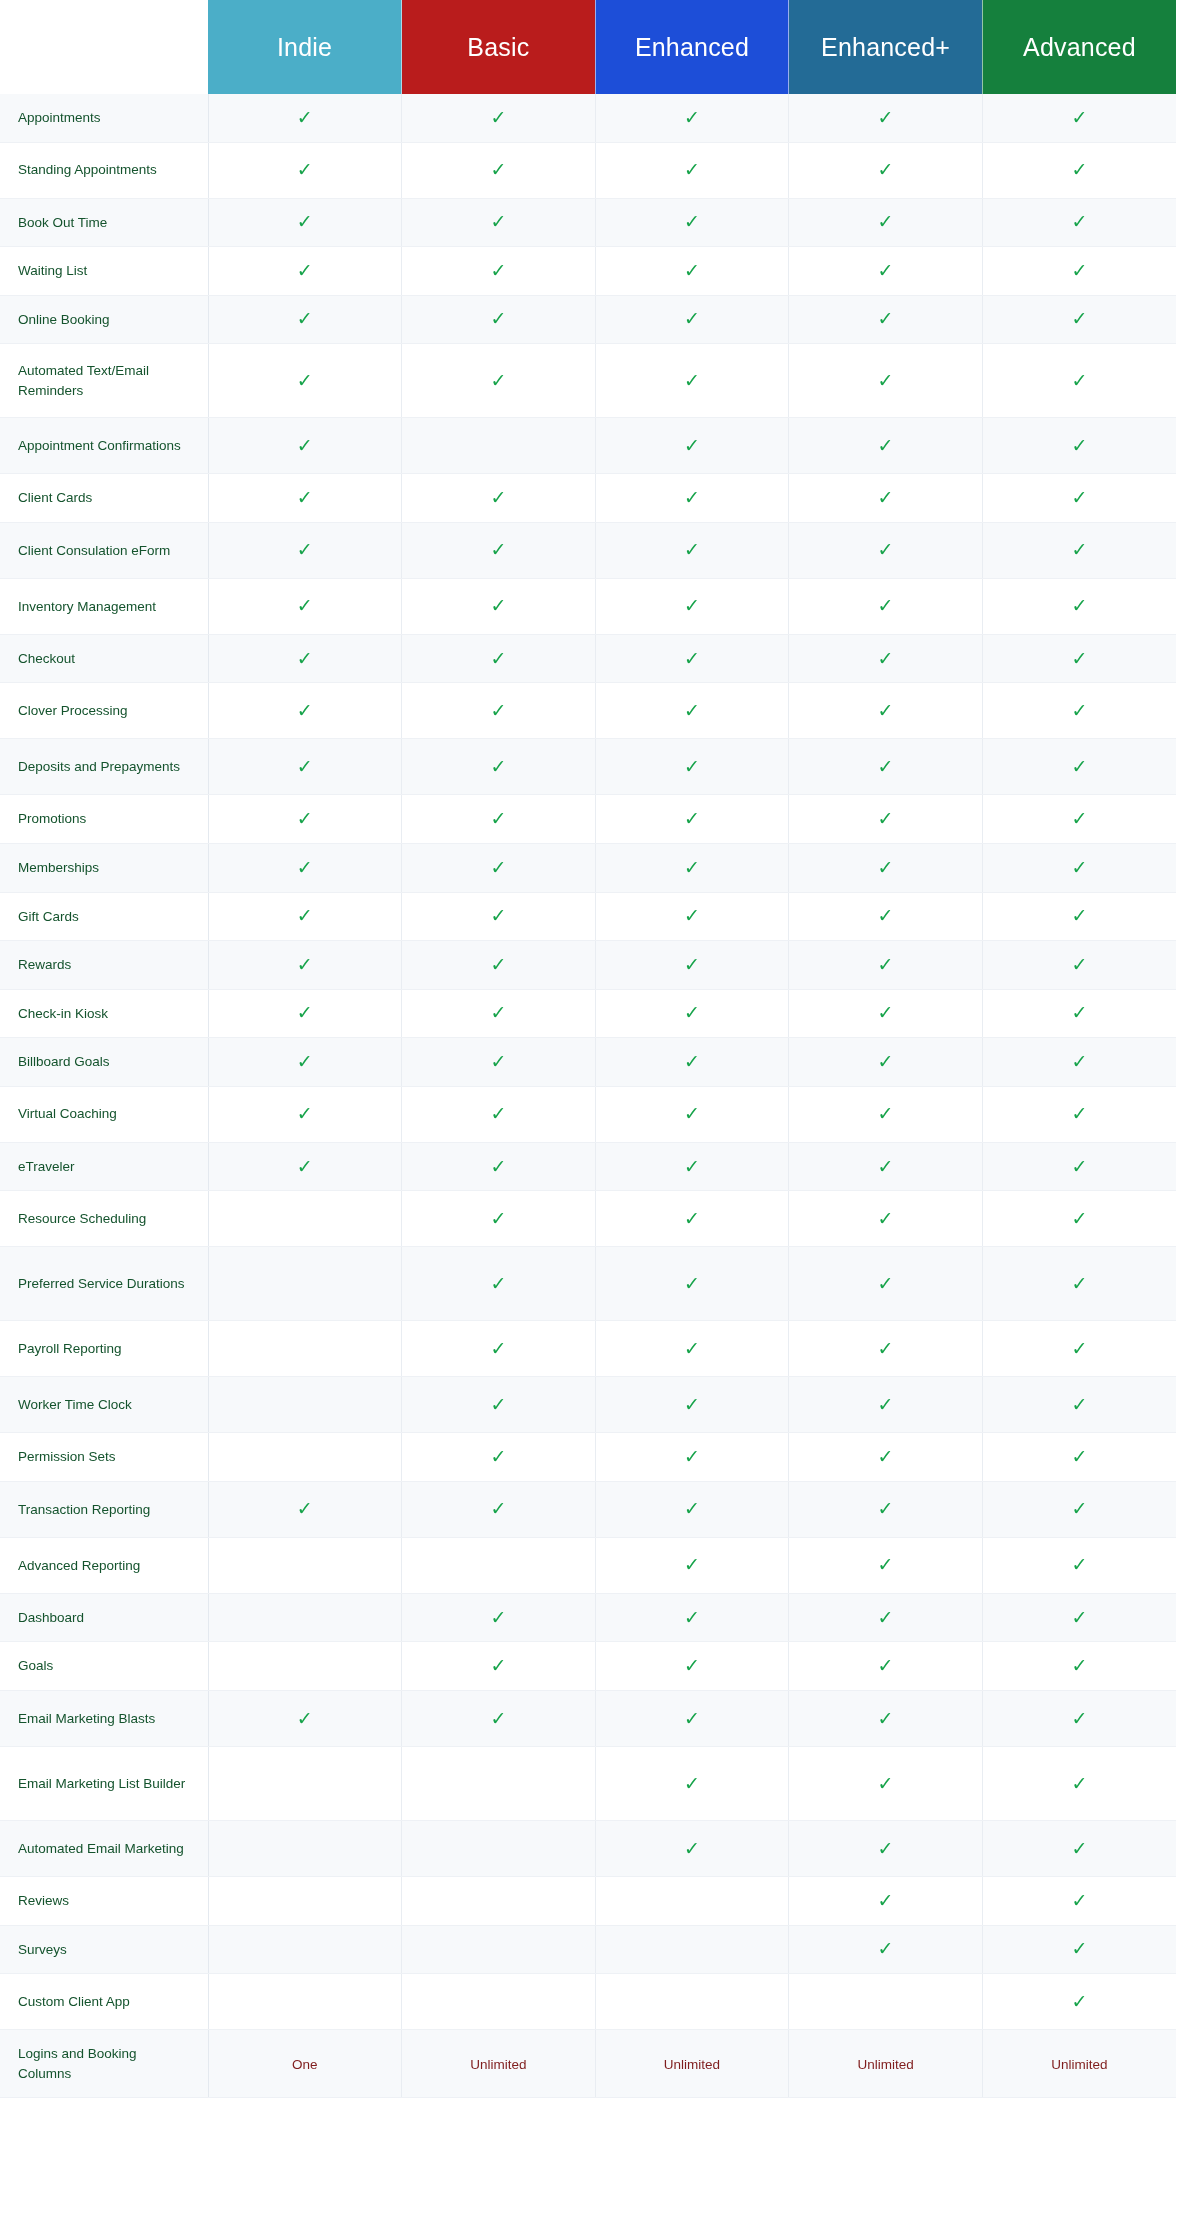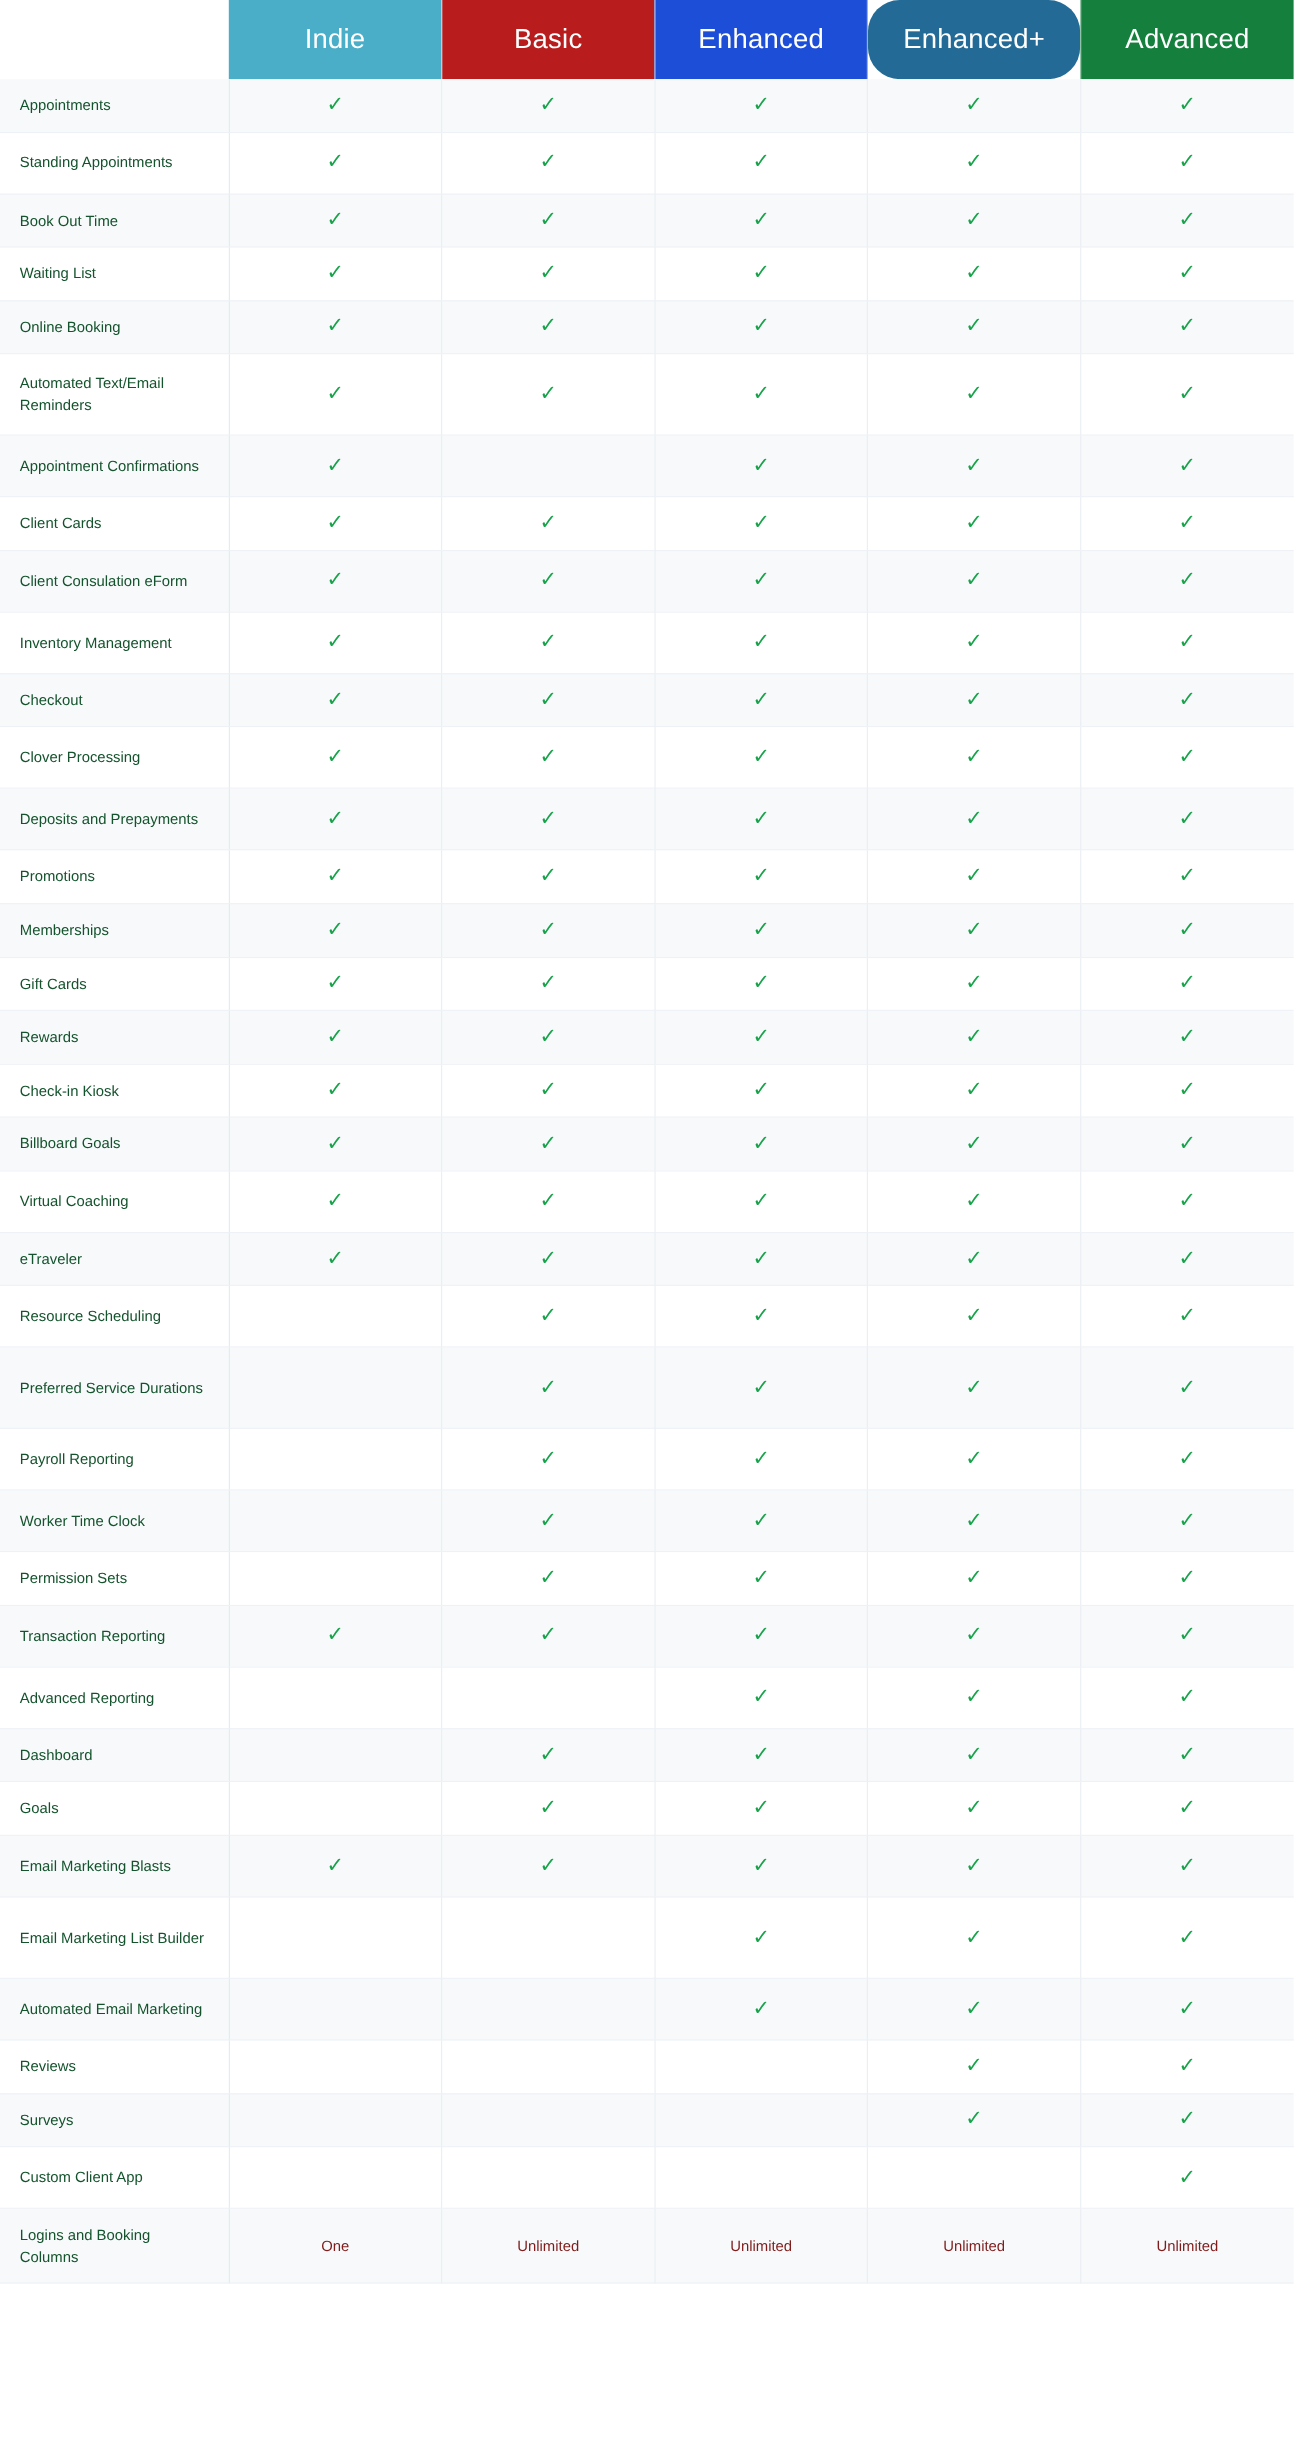--- a/index.html
+++ b/index.html
@@ -27,21 +27,21 @@
     margin: 0;
     table-layout: fixed;
   }
 
   
   col.c-feature { width: 208px; }
   col.c-plan    { width: 193.6px; }
 
   
   thead th {
-    padding: 5px;
+    padding: 16px;
     margin: 0;
     border: 0;
   }
   th.blank-head {
     background: #ffffff;
     height: 62px;
   }
   th.plan-head {
     height: 62px;
     vertical-align: middle;
@@ -126,21 +126,21 @@
         <col class="c-plan">
         <col class="c-plan">
     </colgroup>
     <thead>
       <tr>
         <th class="blank-head"></th>
 
       <th class="plan-head" style="background: rgb(75, 174, 200);">Indie</th>
           <th class="plan-head" style="background: #b91c1c;">Basic</th>
           <th class="plan-head" style="background: #1d4ed8;">Enhanced</th>
-          <th class="plan-head" style="background: rgb(35, 107, 150); border-radius: 29px;">Enhanced+</th>
+          <th class="plan-head" style="background: rgb(35, 107, 150);">Enhanced+</th>
           <th class="plan-head" style="background: #15803d;">Advanced</th>
         </tr>
     </thead>
     <tbody>
 
     <tr>
           <td class="feature-cell">Appointments</td>
           <td class="mark-cell"><span class="check">✓</span></td>
           <td class="mark-cell"><span class="check">✓</span></td>
           <td class="mark-cell"><span class="check">✓</span></td>

